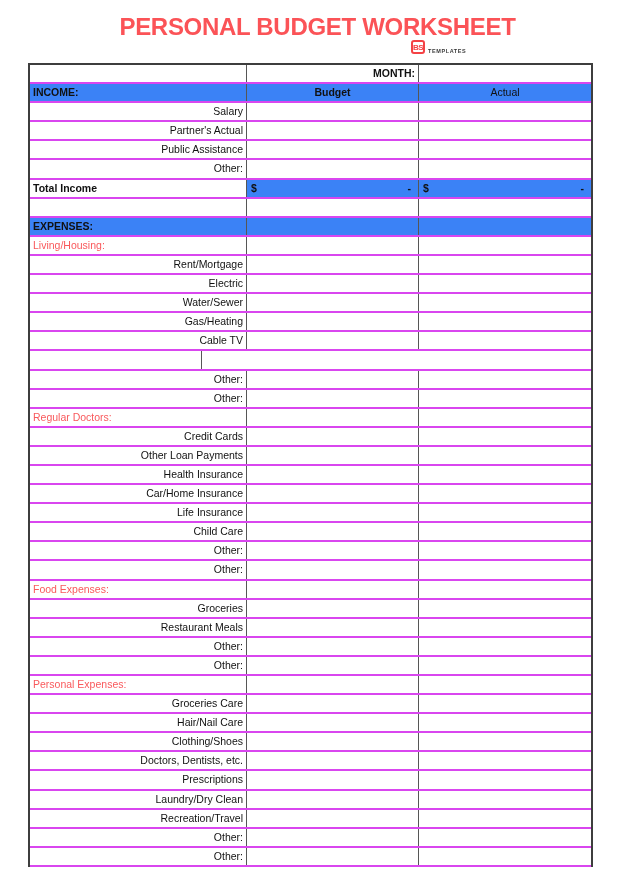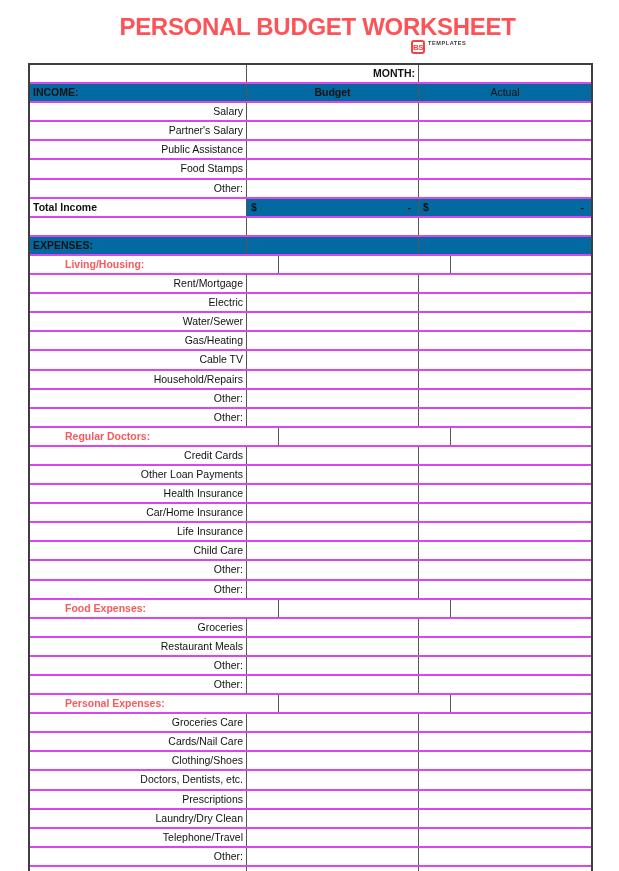--- a/index.html
+++ b/index.html
@@ -4,46 +4,46 @@
 <style>
   html,body { margin:0; padding:0; background:#ffffff; }
   .sheet {
     position:relative; width:619px; height:871px; background:#ffffff;
     font-family:"Liberation Sans", sans-serif; color:#111; overflow:hidden;
   }
   .title {
     position:absolute; top:13px; left:8px; width:619px; text-align:center;
     font-size:24px; font-weight:bold; letter-spacing:-0.3px; color:#fb5357;
   }
-  .logo { position:absolute; left:411px; top:40px; display:flex; align-items:flex-start; gap:3px; }
+  .logo { position:absolute; left:411px; top:40px; display:flex; align-items:flex-end; gap:3px; }
   .logo-badge {
     box-sizing:border-box; width:14px; height:14px; border:2px solid #f44245;
     border-radius:3px; color:#f44245; font-weight:bold; font-size:8px;
     display:flex; align-items:center; justify-content:center; letter-spacing:-0.5px;
   }
   .logo-text { font-size:5.5px; font-weight:bold; color:#3a3a3a; letter-spacing:0.6px; }
 
   .budget-table {
     position:absolute; left:28px; top:63px; width:565px; box-sizing:border-box;
     border:2px solid #3e3e3e; border-bottom:none; background:#fff;
   }
   .row { display:flex; height:17.1px; border-bottom:2px solid #d946ef;align-items:flex-end; }
   .cell {
     box-sizing:border-box; overflow:hidden; white-space:nowrap;
     font-size:10.5px; line-height:16.5px; height:100%;
   }
   .c1 { width:217px; border-right:1px solid #565656; }
   .c2 { width:172px; border-right:1px solid #565656;font-weight:bold; }
   .c3 { flex:1; }
-  .pink { background:#0369a1; }
+  .pink { background:#3b82f6; }
   .bold { font-weight:bold; }
   .t-right { text-align:right; padding-right:3px; }
   .t-left  { text-align:left;  padding-left:3px; }
   .t-center{ text-align:center; }
-  .red-label { color:#f9595c; font-weight:bold;margin-left:32px; }
+  .red-label { color:#f9595c; font-weight:normal; }
   .money { display:flex; justify-content:space-between; padding:0 7px 0 4px; font-weight:bold; }
 </style>
 </head>
 <body>
 
 <div class="sheet">
   <div class="title">PERSONAL BUDGET WORKSHEET</div>
 
   <div class="logo">
     <div class="logo-badge">BS</div>
@@ -60,31 +60,26 @@
         <div class="cell c1 pink bold t-left">INCOME:</div>
         <div class="cell c2 pink t-center">Budget</div>
         <div class="cell c3 pink t-center">Actual</div>
       </div>
       <div class="row">
         <div class="cell c1 t-right">Salary</div>
         <div class="cell c2"></div>
         <div class="cell c3"></div>
       </div>
       <div class="row">
-        <div class="cell c1 t-right">Partner's Salary</div>
+        <div class="cell c1 t-right">Partner's Actual</div>
         <div class="cell c2"></div>
         <div class="cell c3"></div>
       </div>
       <div class="row">
         <div class="cell c1 t-right">Public Assistance</div>
-        <div class="cell c2"></div>
-        <div class="cell c3"></div>
-      </div>
-      <div class="row">
-        <div class="cell c1 t-right">Food Stamps</div>
         <div class="cell c2"></div>
         <div class="cell c3"></div>
       </div>
       <div class="row">
         <div class="cell c1 t-right">Other:</div>
         <div class="cell c2"></div>
         <div class="cell c3"></div>
       </div>
       <div class="row">
         <div class="cell c1 bold t-left">Total Income</div>
@@ -131,21 +126,20 @@
         <div class="cell c1 t-right">Gas/Heating</div>
         <div class="cell c2"></div>
         <div class="cell c3"></div>
       </div>
       <div class="row">
         <div class="cell c1 t-right">Cable TV</div>
         <div class="cell c2"></div>
         <div class="cell c3"></div>
       </div>
       <div class="row">
-        <div class="cell c1 t-right">Household/Repairs</div>
         <div class="cell c2"></div>
         <div class="cell c3"></div>
       </div>
       <div class="row">
         <div class="cell c1 t-right">Other:</div>
         <div class="cell c2"></div>
         <div class="cell c3"></div>
       </div>
       <div class="row">
         <div class="cell c1 t-right">Other:</div>
@@ -226,21 +220,21 @@
         <div class="cell c1 red-label t-left">Personal Expenses:</div>
         <div class="cell c2"></div>
         <div class="cell c3"></div>
       </div>
       <div class="row">
         <div class="cell c1 t-right">Groceries Care</div>
         <div class="cell c2"></div>
         <div class="cell c3"></div>
       </div>
       <div class="row">
-        <div class="cell c1 t-right">Cards/Nail Care</div>
+        <div class="cell c1 t-right">Hair/Nail Care</div>
         <div class="cell c2"></div>
         <div class="cell c3"></div>
       </div>
       <div class="row">
         <div class="cell c1 t-right">Clothing/Shoes</div>
         <div class="cell c2"></div>
         <div class="cell c3"></div>
       </div>
       <div class="row">
         <div class="cell c1 t-right">Doctors, Dentists, etc.</div>
@@ -251,21 +245,21 @@
         <div class="cell c1 t-right">Prescriptions</div>
         <div class="cell c2"></div>
         <div class="cell c3"></div>
       </div>
       <div class="row">
         <div class="cell c1 t-right">Laundry/Dry Clean</div>
         <div class="cell c2"></div>
         <div class="cell c3"></div>
       </div>
       <div class="row">
-        <div class="cell c1 t-right">Telephone/Travel</div>
+        <div class="cell c1 t-right">Recreation/Travel</div>
         <div class="cell c2"></div>
         <div class="cell c3"></div>
       </div>
       <div class="row">
         <div class="cell c1 t-right">Other:</div>
         <div class="cell c2"></div>
         <div class="cell c3"></div>
       </div>
       <div class="row">
         <div class="cell c1 t-right">Other:</div>

